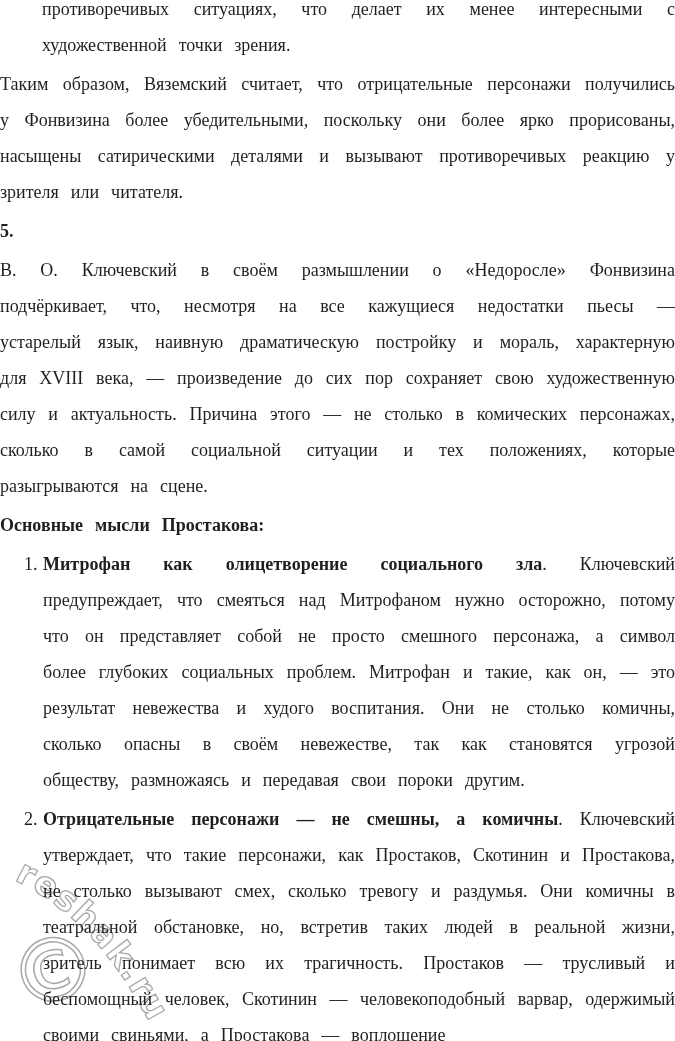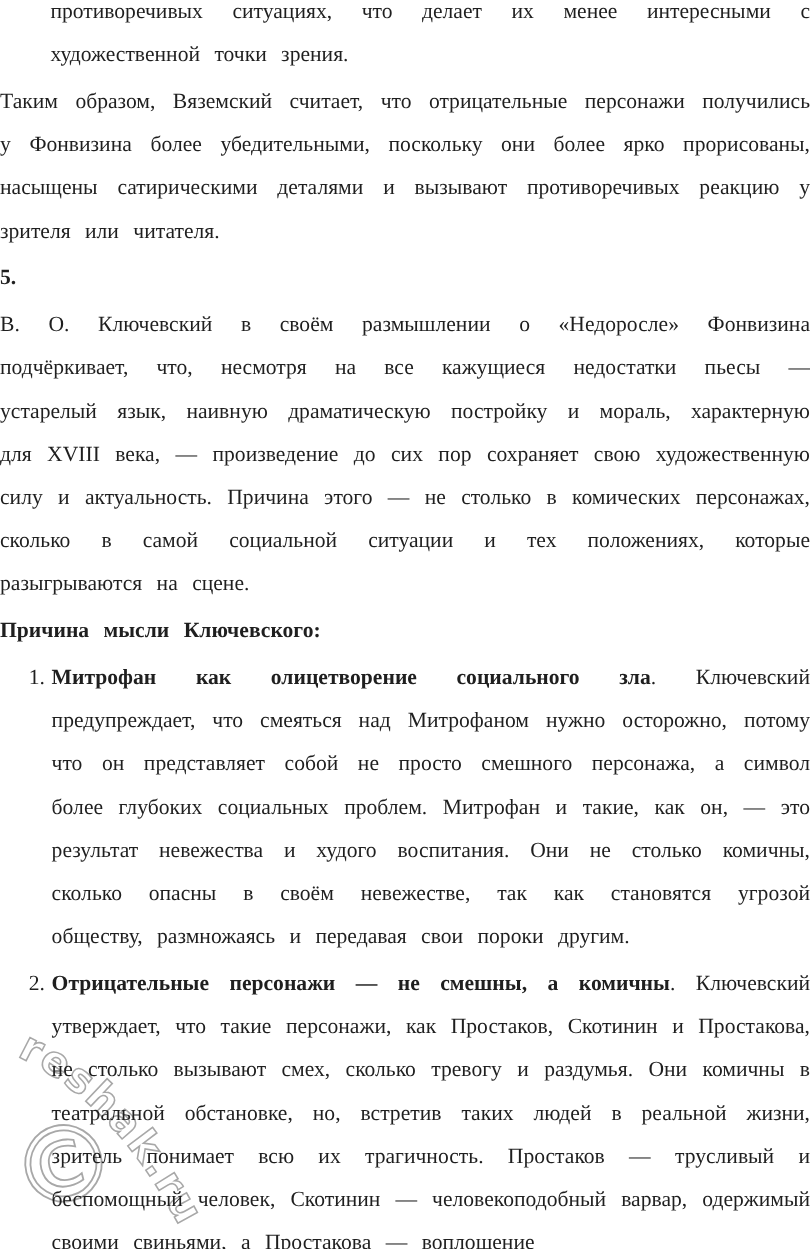--- a/index.html
+++ b/index.html
@@ -94,21 +94,21 @@
 <div class="content">
 
   <p class="indent-cont">противоречивых ситуациях, что делает их менее интересными с художественной точки зрения.</p>
 
   <p>Таким образом, Вяземский считает, что отрицательные персонажи получились у Фонвизина более убедительными, поскольку они более ярко прорисованы, насыщены сатирическими деталями и вызывают противоречивых реакцию у зрителя или читателя.</p>
 
   <p class="heading">5.</p>
 
   <p>В. О. Ключевский в своём размышлении о «Недоросле» Фонвизина подчёркивает, что, несмотря на все кажущиеся недостатки пьесы — устарелый язык, наивную драматическую постройку и мораль, характерную для XVIII века, — произведение до сих пор сохраняет свою художественную силу и актуальность. Причина этого — не столько в комических персонажах, сколько в самой социальной ситуации и тех положениях, которые разыгрываются на сцене.</p>
 
-  <p class="heading">Причина мысли Ключевского:</p>
+  <p class="heading">Основные мысли Простакова:</p>
 
   <div class="li">
     <span class="li-num">1.</span><span class="li-title">Митрофан как олицетворение социального зла</span><span>. Ключевский предупреждает, что смеяться над Митрофаном нужно осторожно, потому что он представляет собой не просто смешного персонажа, а символ более глубоких социальных проблем. Митрофан и такие, как он, — это результат невежества и худого воспитания. Они не столько комичны, сколько опасны в своём невежестве, так как становятся угрозой обществу, размножаясь и передавая свои пороки другим.</span>
   </div>
 
   <div class="li">
     <span class="li-num">2.</span><span class="li-title">Отрицательные персонажи — не смешны, а комичны</span><span>. Ключевский утверждает, что такие персонажи, как Простаков, Скотинин и Простакова, не столько вызывают смех, сколько тревогу и раздумья. Они комичны в театральной обстановке, но, встретив таких людей в реальной жизни, зритель понимает всю их трагичность. Простаков — трусливый и беспомощный человек, Скотинин — человекоподобный варвар, одержимый своими свиньями, а Простакова — воплощение</span>
   </div>
 
 </div>

